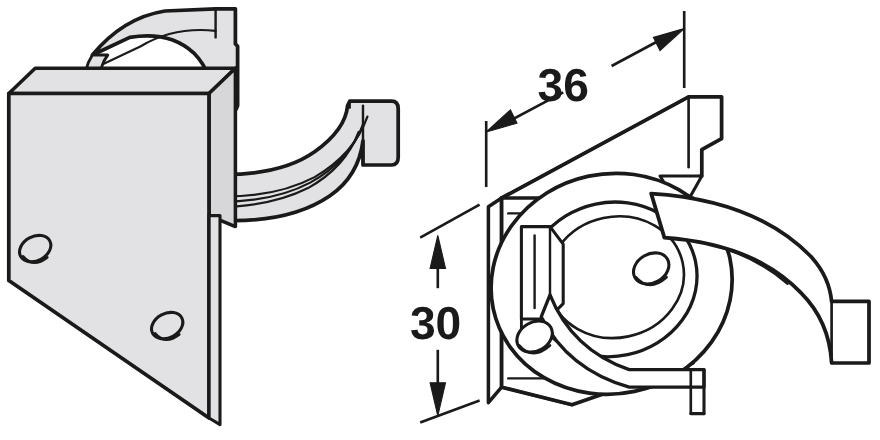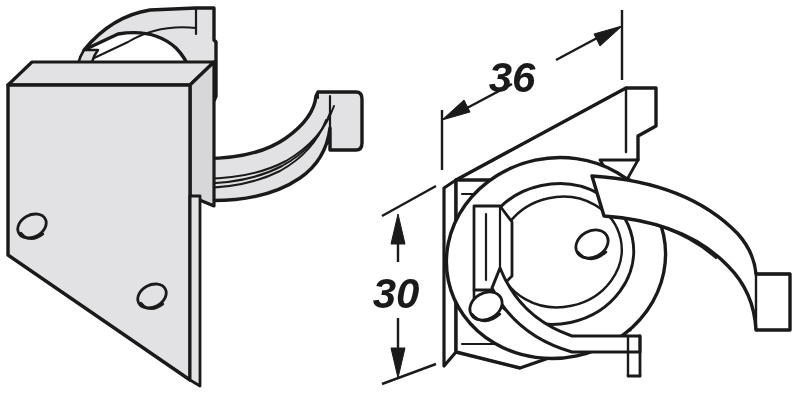--- a/index.html
+++ b/index.html
@@ -1,19 +1,19 @@
 <!DOCTYPE html>
 <html><head>
 <meta charset="utf-8">
 <title>Technical Drawing</title>
 <style>
   html,body{margin:0;padding:0;background:#ffffff;}
   body{width:800px;height:400px;overflow:hidden;
        font-family:"Liberation Sans", sans-serif;}
-  #stage{position:relative;width:800px;height:400px;background:#ffffff;font-style:italic;}
+  #stage{position:relative;width:800px;height:400px;background:#ffffff;}
   #stage svg{display:block;position:absolute;left:0;top:0;}
   .dim-text{font-family:"Liberation Sans", sans-serif;font-weight:bold;}
 </style>
 </head>
 <body>
 
 <div id="stage">
 
   <svg width="800" height="400" viewBox="0 0 800 400">
 

